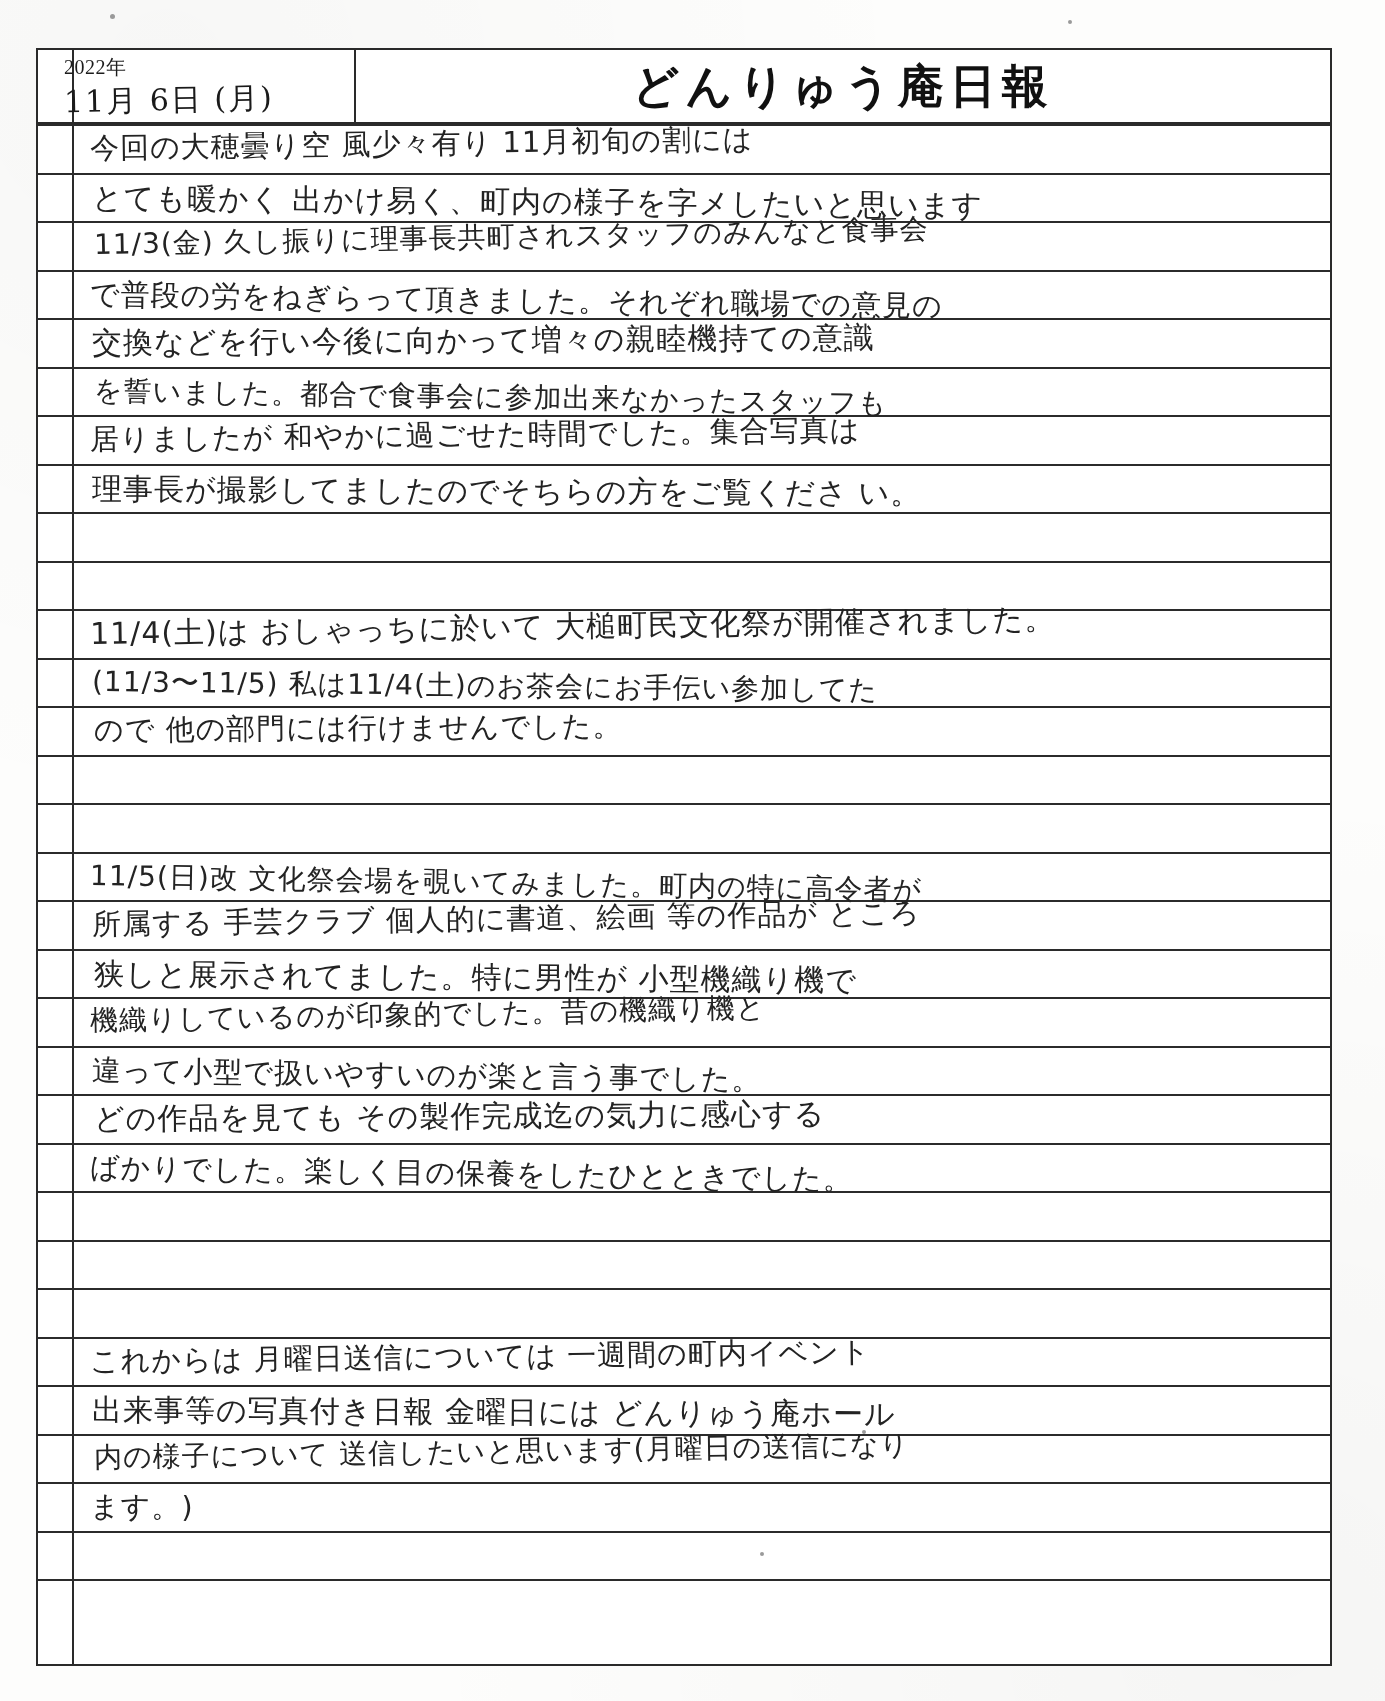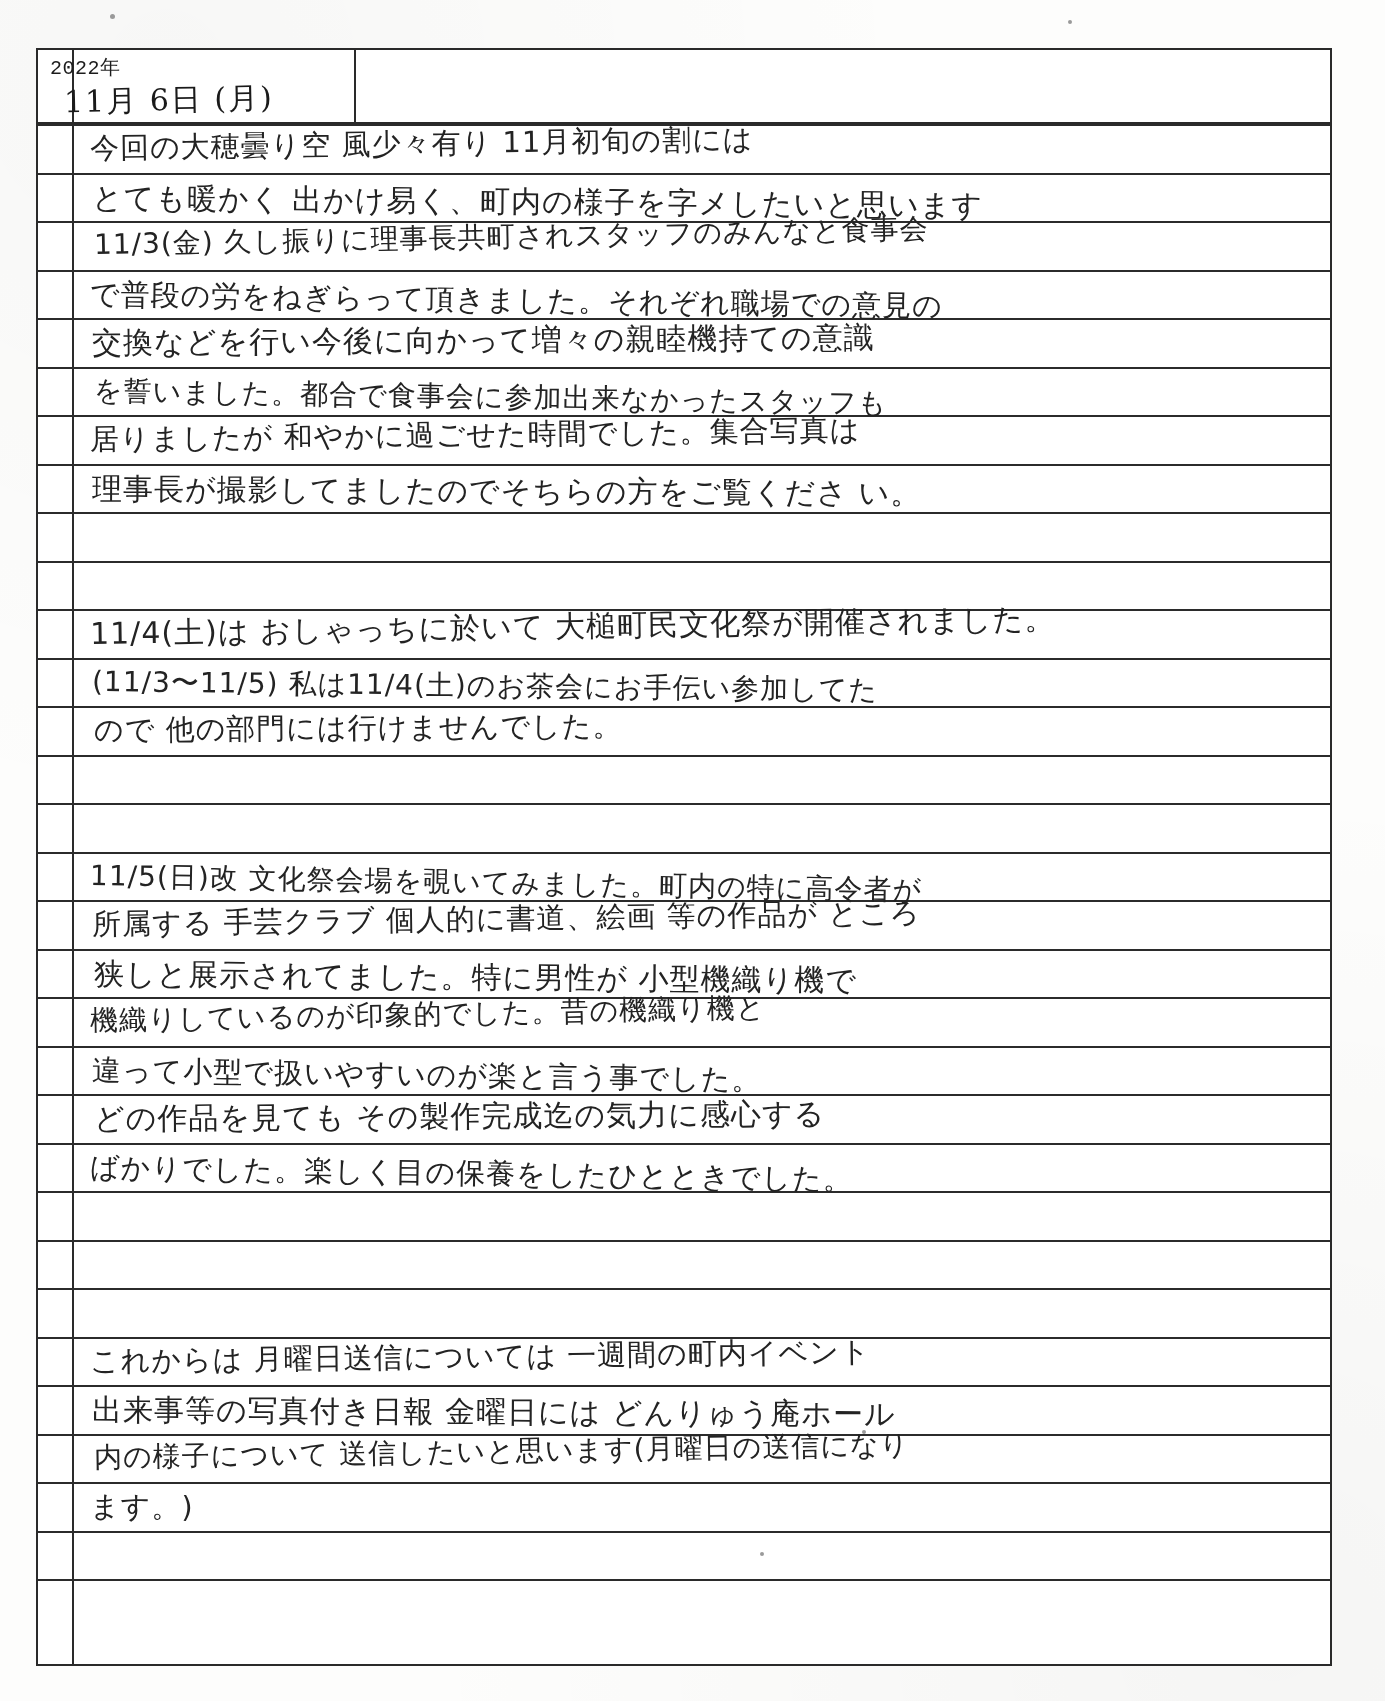--- a/index.html
+++ b/index.html
@@ -70,24 +70,24 @@
   .date-box {
     position: absolute;
     left: 0; top: 0;
     width: 318px;
     height: 74px;
     border-right: 2px solid #2a2a2a;
     box-sizing: border-box;
   }
   .date-year {
     position: absolute;
-    left: 12px; top: 4px;
+    left: 26px; top: 4px;
     font-size: 20px;
     color: #1c1c1c;
-    font-family: Liberation Mono, monospace;
+    font-family: Liberation Serif, serif;
     letter-spacing: 0.5px;
   }
   .date-mmdd {
     position: absolute;
     left: 26px; top: 30px;
     font-size: 30px;
     color: #1a1a1a;
     font-family: "DejaVu Serif", serif;
     letter-spacing: 2px;
     transform: rotate(-1.2deg);
@@ -150,20 +150,21 @@
 
   <div id="sheet">
 
     <div class="margin-rule"></div>
 
     <div class="header-band">
       <div class="date-box">
         <div class="date-year">2022年</div>
         <div class="date-mmdd">11月 6日 (月)</div>
       </div>
+      <div class="doc-title">どんりゅう庵日報</div>
     </div>
 
     <div class="rules" id="rules">
         <div class="rule" style="top: 0px;"></div>
         <div class="rule" style="top: 48.5px;"></div>
         <div class="rule" style="top: 97px;"></div>
         <div class="rule" style="top: 145.5px;"></div>
         <div class="rule" style="top: 194px;"></div>
         <div class="rule" style="top: 242.5px;"></div>
         <div class="rule" style="top: 291px;"></div>

